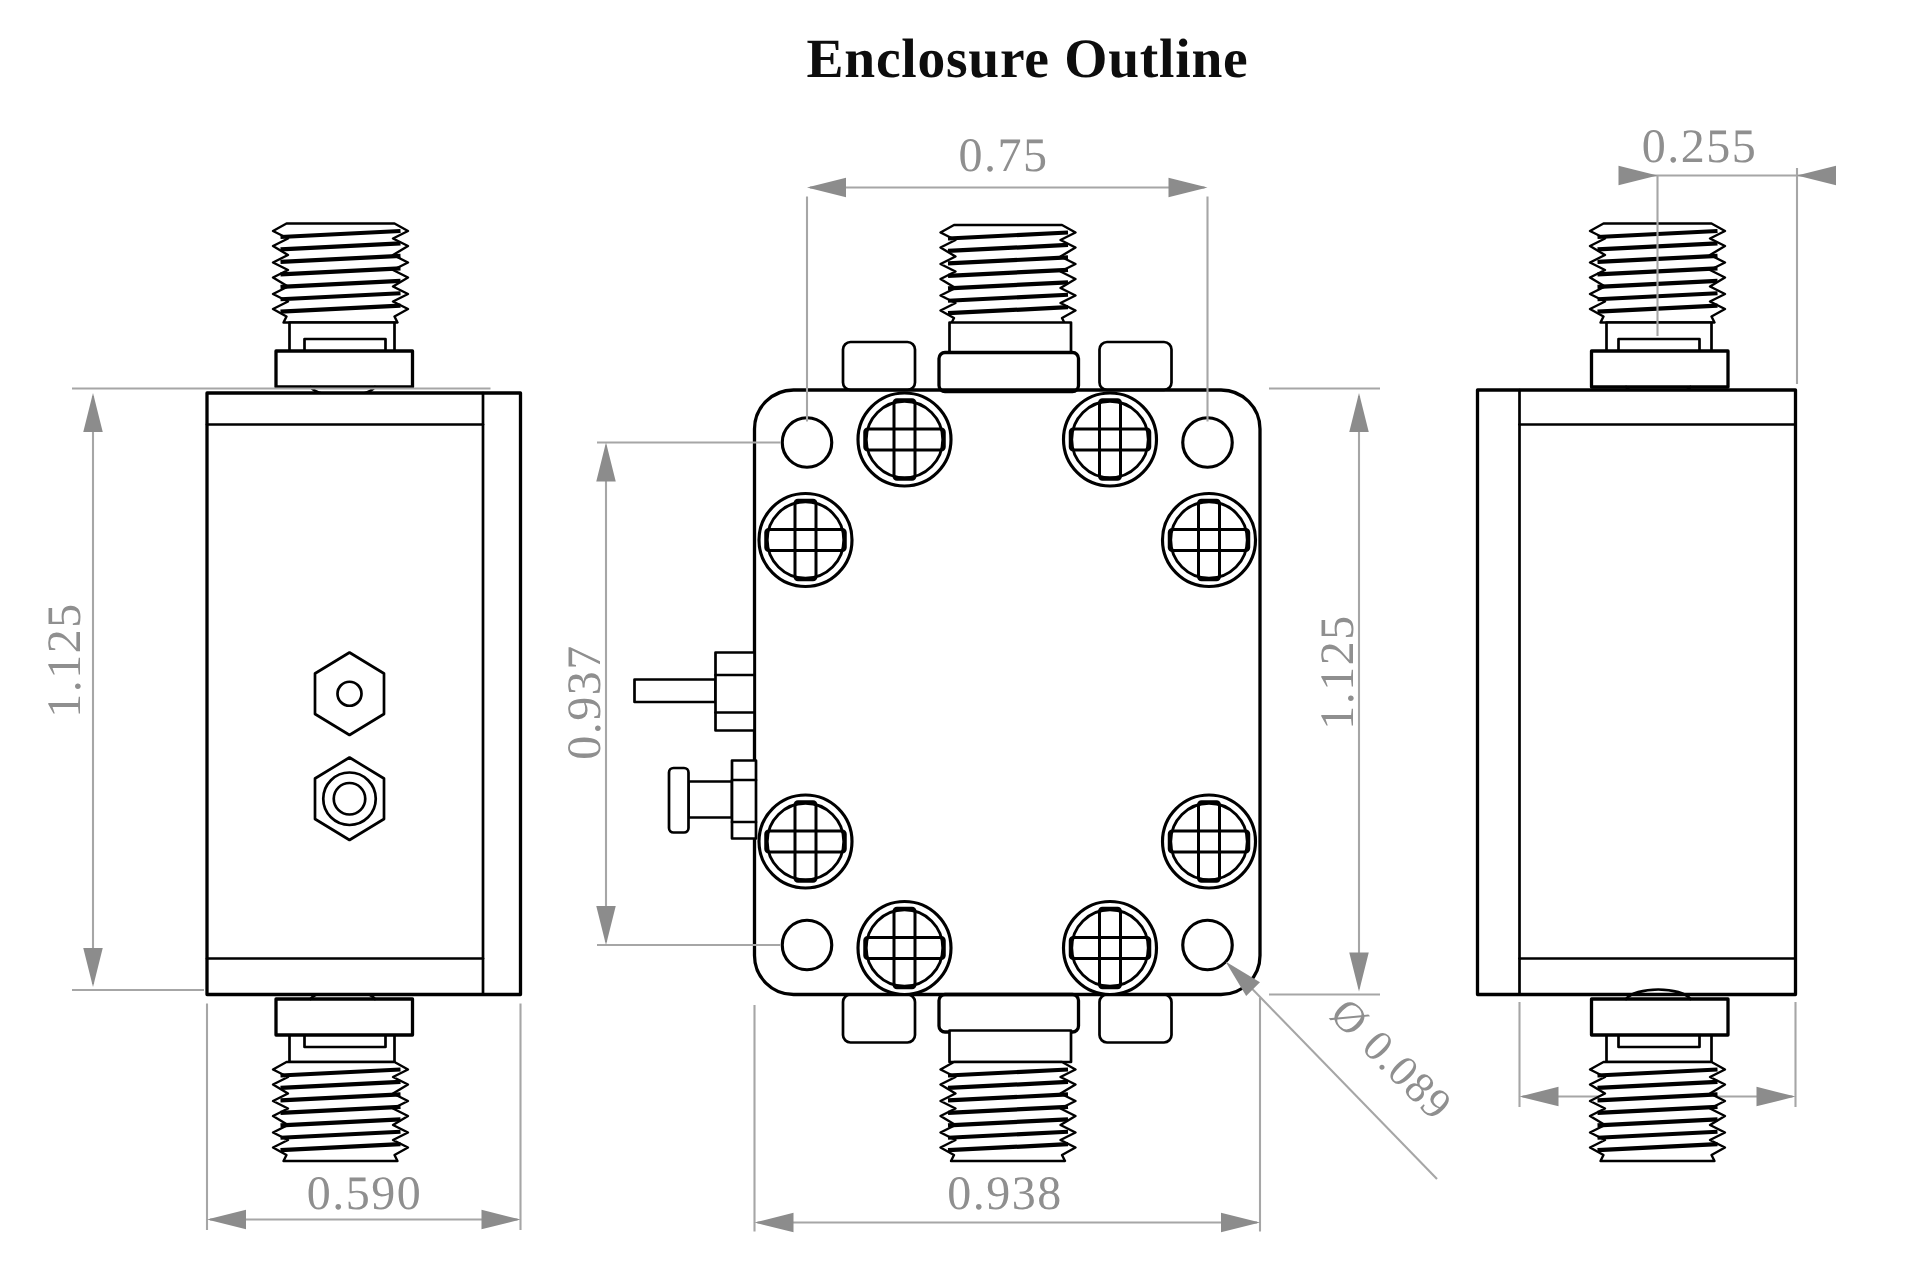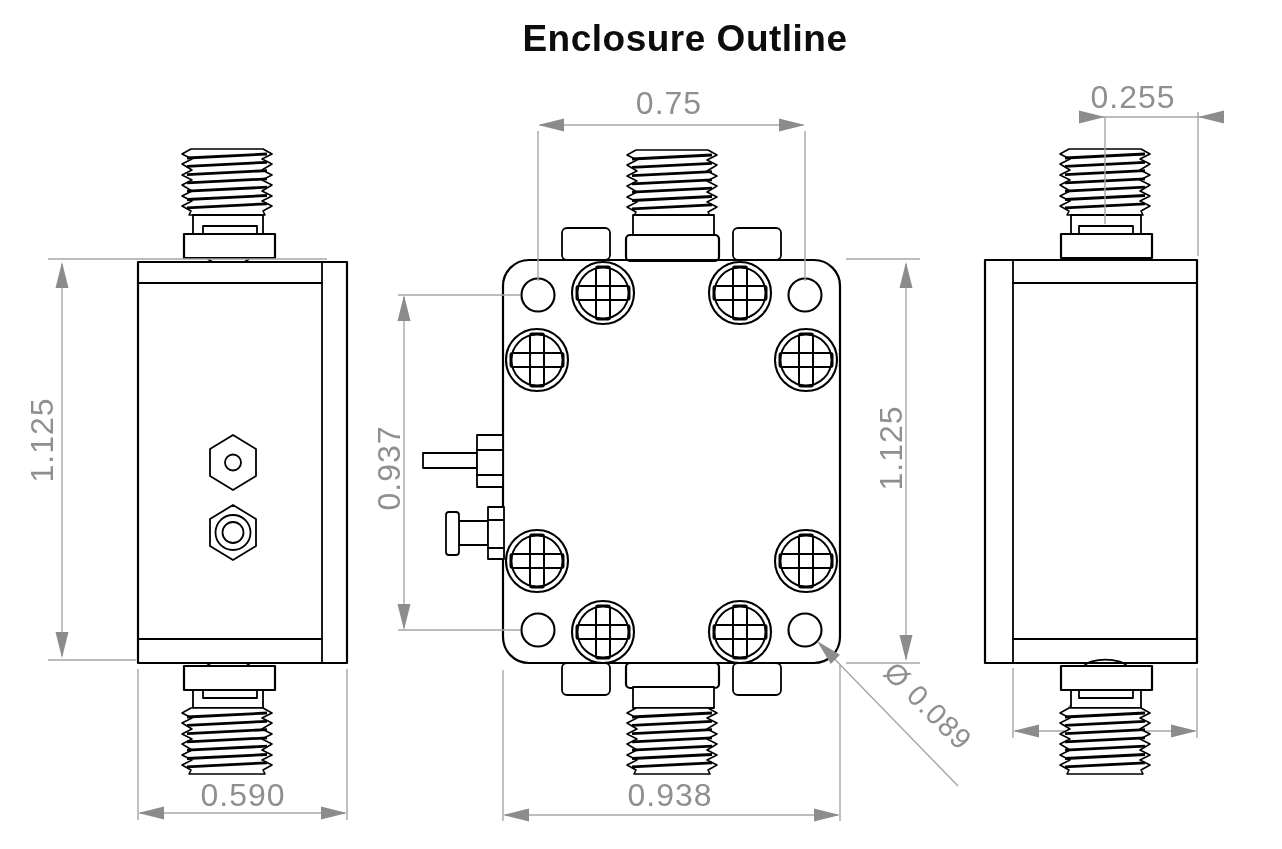--- a/index.html
+++ b/index.html
@@ -1,17 +1,17 @@
 <!DOCTYPE html>
 <html><head>
 <meta charset="utf-8">
 <style>
   html,body{margin:0;padding:0;background:#ffffff;}
   .stage{position:relative;width:1282px;height:849px;background:#fff;overflow:hidden;
-         font-family:Liberation Sans, sans-serif;}
+         font-family:Liberation Serif, serif;}
   svg{position:absolute;left:0;top:0;}
   
   .ln{stroke:#000;fill:none;stroke-width:2.2;stroke-linejoin:round;stroke-linecap:round;}
   .lnw{stroke:#000;fill:#fff;stroke-width:2.2;stroke-linejoin:round;}
   .thin{stroke-width:1.8;}
   
   .dml{stroke:#a6a6a6;fill:none;stroke-width:1.4;stroke-linecap:butt;}
   .arr{fill:#8c8c8c;stroke:none;}
   .dimtxt{fill:#8f8f8f;font-size:32px;letter-spacing:1px;}
   .dimtxt-sm{fill:#8f8f8f;font-size:29px;letter-spacing:1px;}

